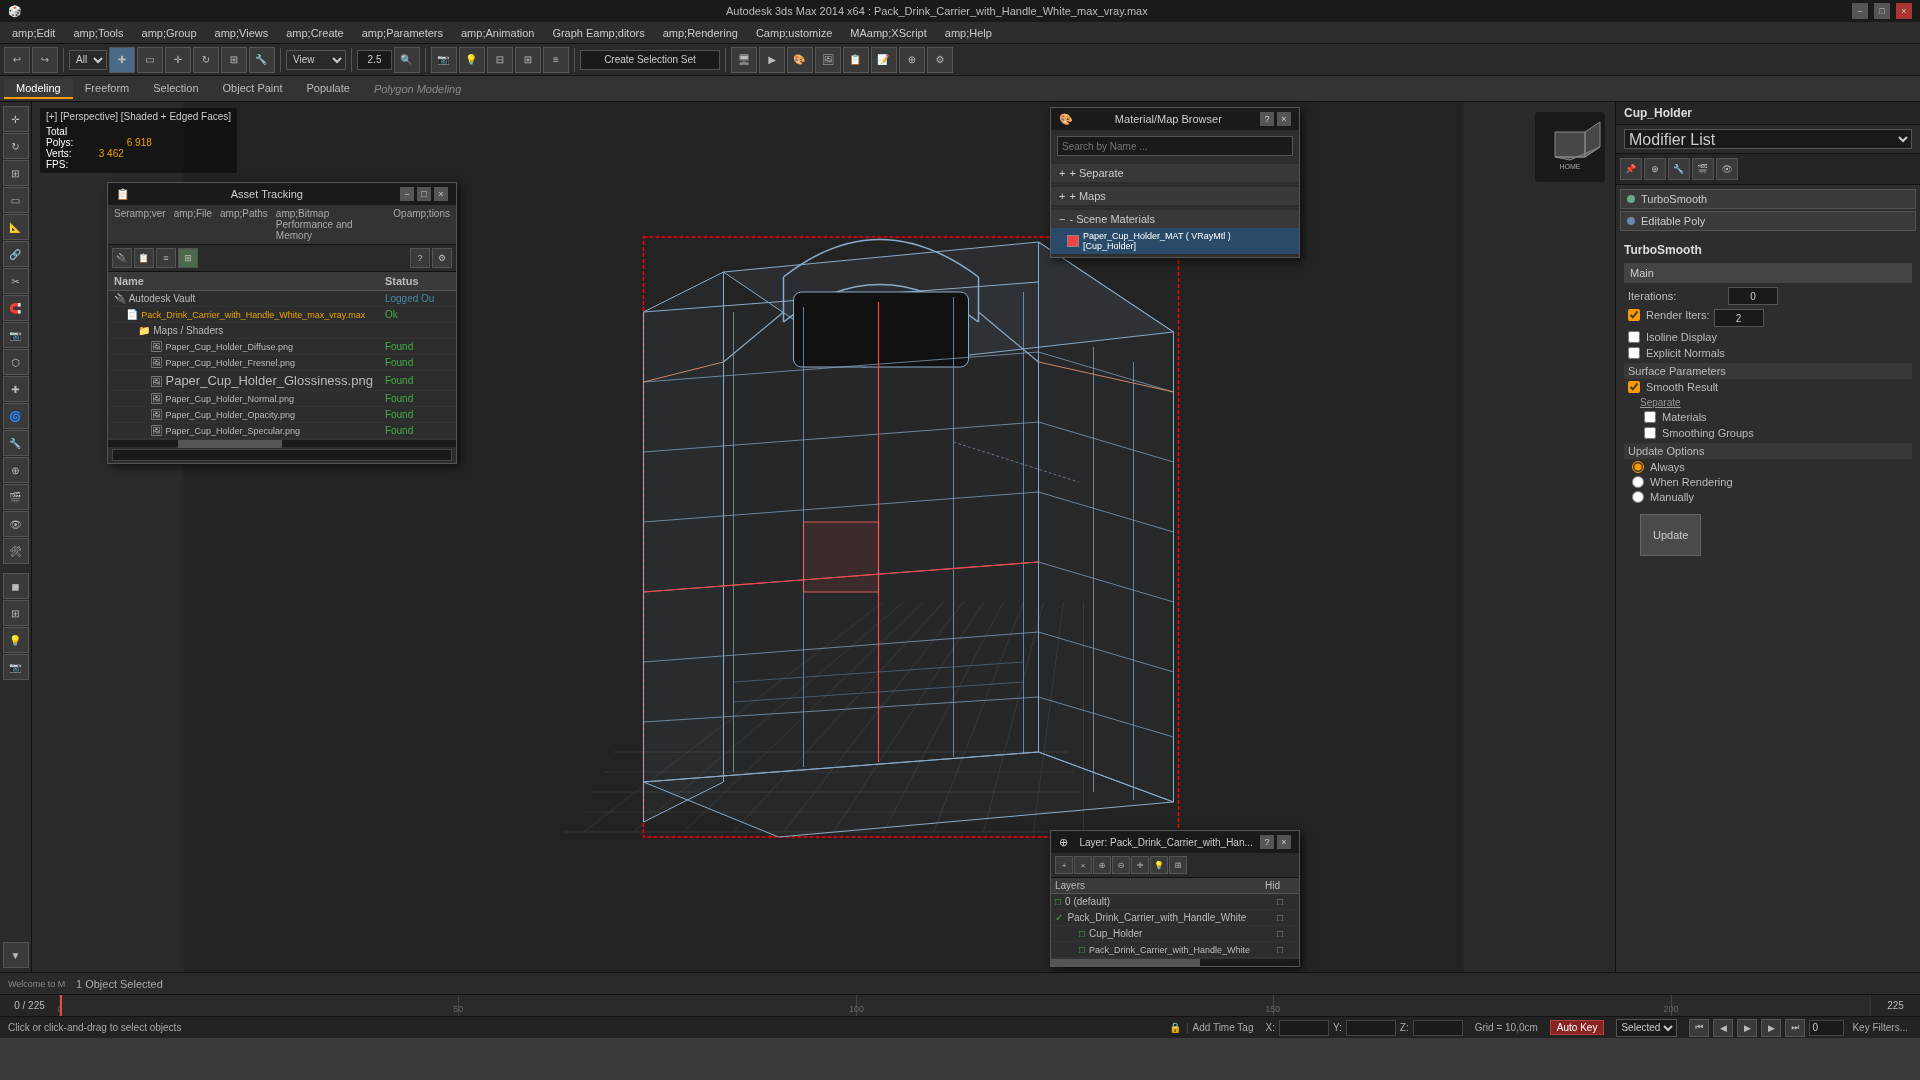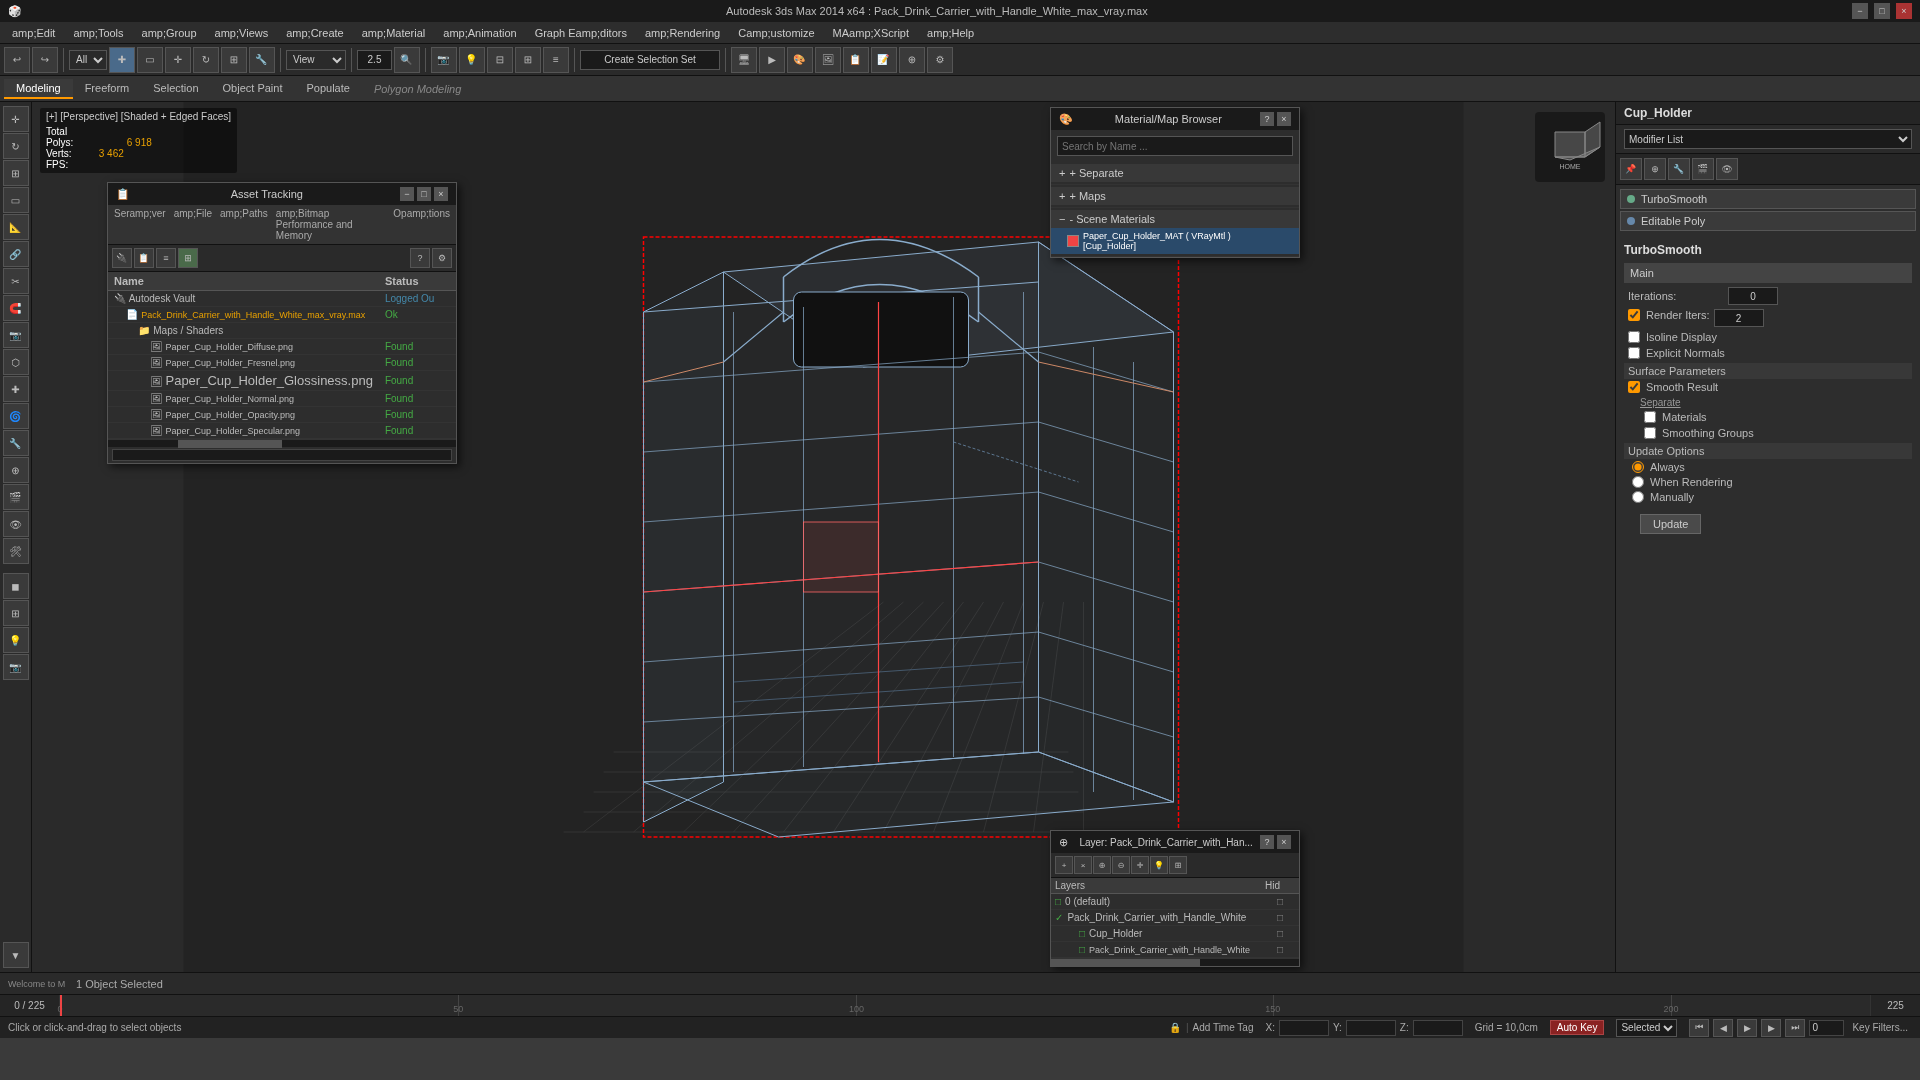--- a/index.html
+++ b/index.html
@@ -266,21 +266,21 @@
     }
     .radio-input {
       width: 12px; height: 12px;
       margin-right: 6px;
       accent-color: #f90;
     }
     .radio-label { font-size: 11px; color: #bbb; }
 
     .update-btn {
       margin: 4px 8px;
-      padding: 3px 12px;
+      padding: 14px 12px;
       background: #4a4a4a;
       border: 1px solid #666;
       color: #ccc;
       font-size: 11px;
       cursor: pointer;
       display: inline-block;
     }
 
     
     #asset-panel {
@@ -596,21 +596,21 @@
     <div class="win-btn" style="background:#a33;">×</div>
   </div>
 </div>
 
 <div id="menu-bar">
   <div class="menu-item">amp;Edit</div>
   <div class="menu-item">amp;Tools</div>
   <div class="menu-item">amp;Group</div>
   <div class="menu-item">amp;Views</div>
   <div class="menu-item">amp;Create</div>
-  <div class="menu-item">amp;Material</div>
+  <div class="menu-item">amp;Parameters</div>
   <div class="menu-item">amp;Animation</div>
   <div class="menu-item">Graph Eamp;ditors</div>
   <div class="menu-item">amp;Rendering</div>
   <div class="menu-item">Camp;ustomize</div>
   <div class="menu-item">MAamp;XScript</div>
   <div class="menu-item">amp;Help</div>
 </div>
 
 <div id="toolbar">
   <div class="toolbar-btn">↩</div>
@@ -1009,21 +1009,21 @@
     </div>
   </div>
 
   <div id="right-panel">
 
     <div style="padding:4px 8px; background:#252525; border-bottom:1px solid #111; display:flex; align-items:center; gap:4px;">
       <span style="font-size:12px; color:#ddd; font-weight:bold;">Cup_Holder</span>
     </div>
 
     <div style="padding:4px 8px; background:#2a2a2a; border-bottom:1px solid #111; display:flex; align-items:center; gap:4px;">
-      <select style="width:100%; height:20px; background:#1a1a1a; border:1px solid #555; color:#ccc; font-size:10px;">
+      <select style="width:100%; height:20px; background:#1a1a1a; border:1px solid #555; color:#ccc; font-size:16px;">
         <option>Modifier List</option>
       </select>
     </div>
 
     <div class="panel-icons">
       <div class="panel-icon-btn">📌</div>
       <div class="panel-icon-btn">⊕</div>
       <div class="panel-icon-btn">🔧</div>
       <div class="panel-icon-btn">🎬</div>
       <div class="panel-icon-btn">👁</div>

